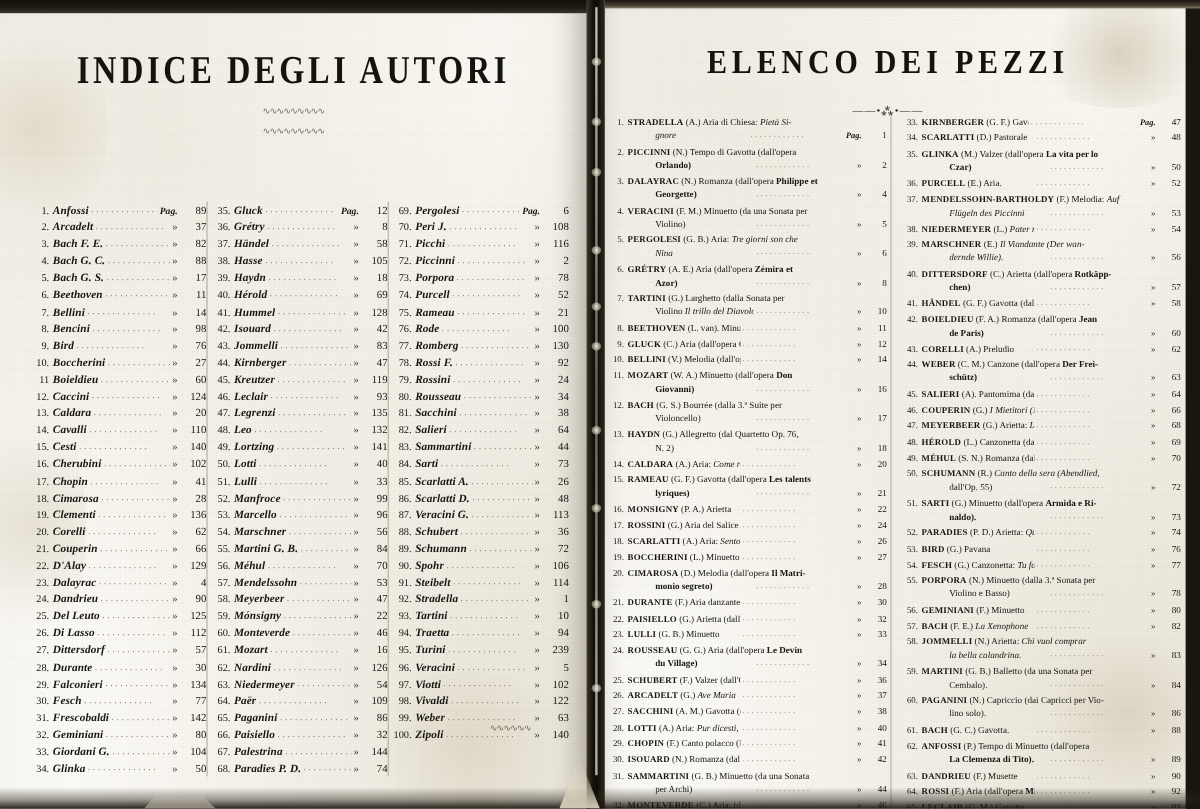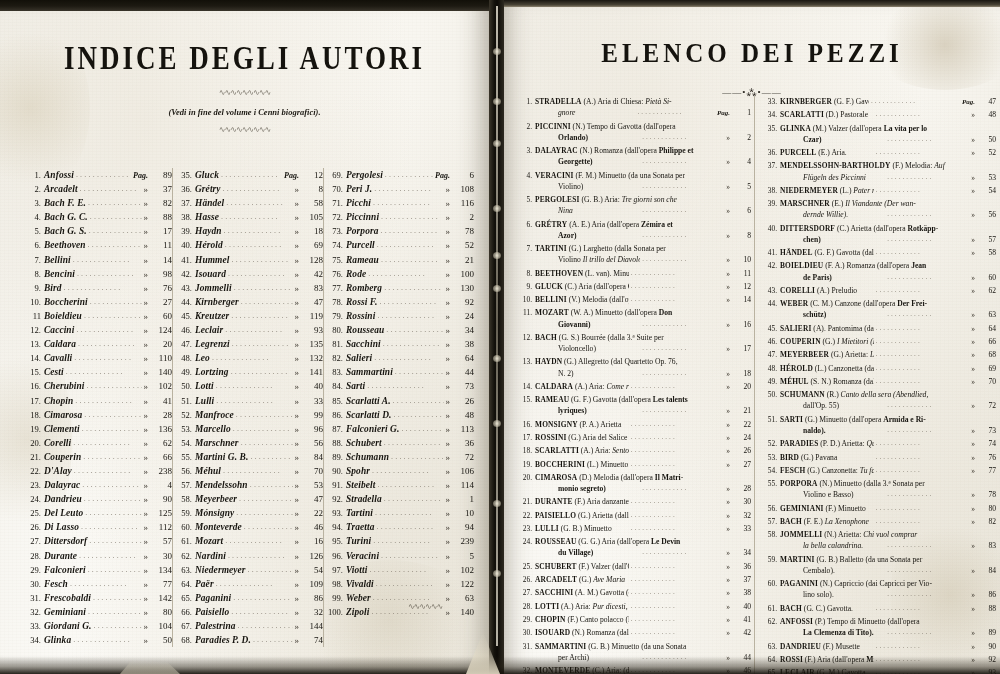--- a/index.html
+++ b/index.html
@@ -14,21 +14,21 @@
   .page{
     position:absolute;top:0;bottom:0;
     background:
       radial-gradient(ellipse at 30% 18%, rgba(214,203,180,.30), rgba(214,203,180,0) 55%),
       radial-gradient(ellipse at 75% 85%, rgba(206,196,172,.26), rgba(206,196,172,0) 60%),
       linear-gradient(100deg,#f4f2ec 0%,#fbfaf6 30%,#f8f6f0 70%,#efece3 100%);
     overflow:hidden;
   }
   .page-left{left:0;width:489px;
     box-shadow:inset -16px 0 26px -12px rgba(60,50,30,.42);}
-  .page-right{left:504px;width:496px;
+  .page-right{left:492px;width:496px;
     box-shadow:inset 14px 0 24px -12px rgba(60,50,30,.36);}
 
   
   .grain{position:absolute;inset:0;pointer-events:none;opacity:.5;
     background-image:
       repeating-linear-gradient(0deg, rgba(120,105,70,.030) 0 1px, rgba(255,255,255,0) 1px 3px),
       repeating-linear-gradient(90deg, rgba(120,105,70,.024) 0 1px, rgba(255,255,255,0) 1px 4px);}
   .stain{position:absolute;border-radius:50%;pointer-events:none;}
 
   
@@ -107,21 +107,20 @@
 <div class="spread">
 
   <div class="page page-left">
     <div class="grain"></div>
     <div class="stain" style="left:-30px;top:18px;width:120px;height:180px;background:radial-gradient(circle,rgba(176,158,112,.22),rgba(176,158,112,0) 70%);"></div>
     <div class="stain" style="left:-18px;top:330px;width:90px;height:220px;background:radial-gradient(circle,rgba(168,150,106,.20),rgba(168,150,106,0) 70%);"></div>
     <div class="stain" style="left:300px;top:560px;width:180px;height:120px;background:radial-gradient(circle,rgba(160,144,104,.16),rgba(160,144,104,0) 72%);"></div>
 
     <div class="head head-left">INDICE DEGLI AUTORI</div>
     <div class="rule-wave">∿∿∿∿∿∿∿∿∿</div>
-    <div class="note">(Vedi in fine del volume i Cenni biografici).</div>
     <div class="rule-wave" style="margin-top:8px;">∿∿∿∿∿∿∿∿∿</div>
 
     <div class="idx">
       <div class="idx-col c1" id="acol1">
           <div class="arow">
             <span class="anum">1.</span>
             <span class="aname">Anfossi</span>
             <span class="adots">..............</span>
             <span class="apag">Pag.</span>
             <span class="anumr">89</span>
@@ -264,21 +263,21 @@
             <span class="aname">Couperin</span>
             <span class="adots">..............</span>
             <span class="aguil">»</span>
             <span class="anumr">66</span>
           </div>
           <div class="arow">
             <span class="anum">22.</span>
             <span class="aname">D'Alay</span>
             <span class="adots">..............</span>
             <span class="aguil">»</span>
-            <span class="anumr">238</span>
+            <span class="anumr">129</span>
           </div>
           <div class="arow">
             <span class="anum">23.</span>
             <span class="aname">Dalayrac</span>
             <span class="adots">..............</span>
             <span class="aguil">»</span>
             <span class="anumr">4</span>
           </div>
           <div class="arow">
             <span class="anum">24.</span>
@@ -720,21 +719,21 @@
           </div>
           <div class="arow">
             <span class="anum">86.</span>
             <span class="aname">Scarlatti D.</span>
             <span class="adots">..............</span>
             <span class="aguil">»</span>
             <span class="anumr">48</span>
           </div>
           <div class="arow">
             <span class="anum">87.</span>
-            <span class="aname">Falconieri G.</span>
+            <span class="aname">Veracini G.</span>
             <span class="adots">..............</span>
             <span class="aguil">»</span>
             <span class="anumr">113</span>
           </div>
           <div class="arow">
             <span class="anum">88.</span>
             <span class="aname">Schubert</span>
             <span class="adots">..............</span>
             <span class="aguil">»</span>
             <span class="anumr">36</span>

